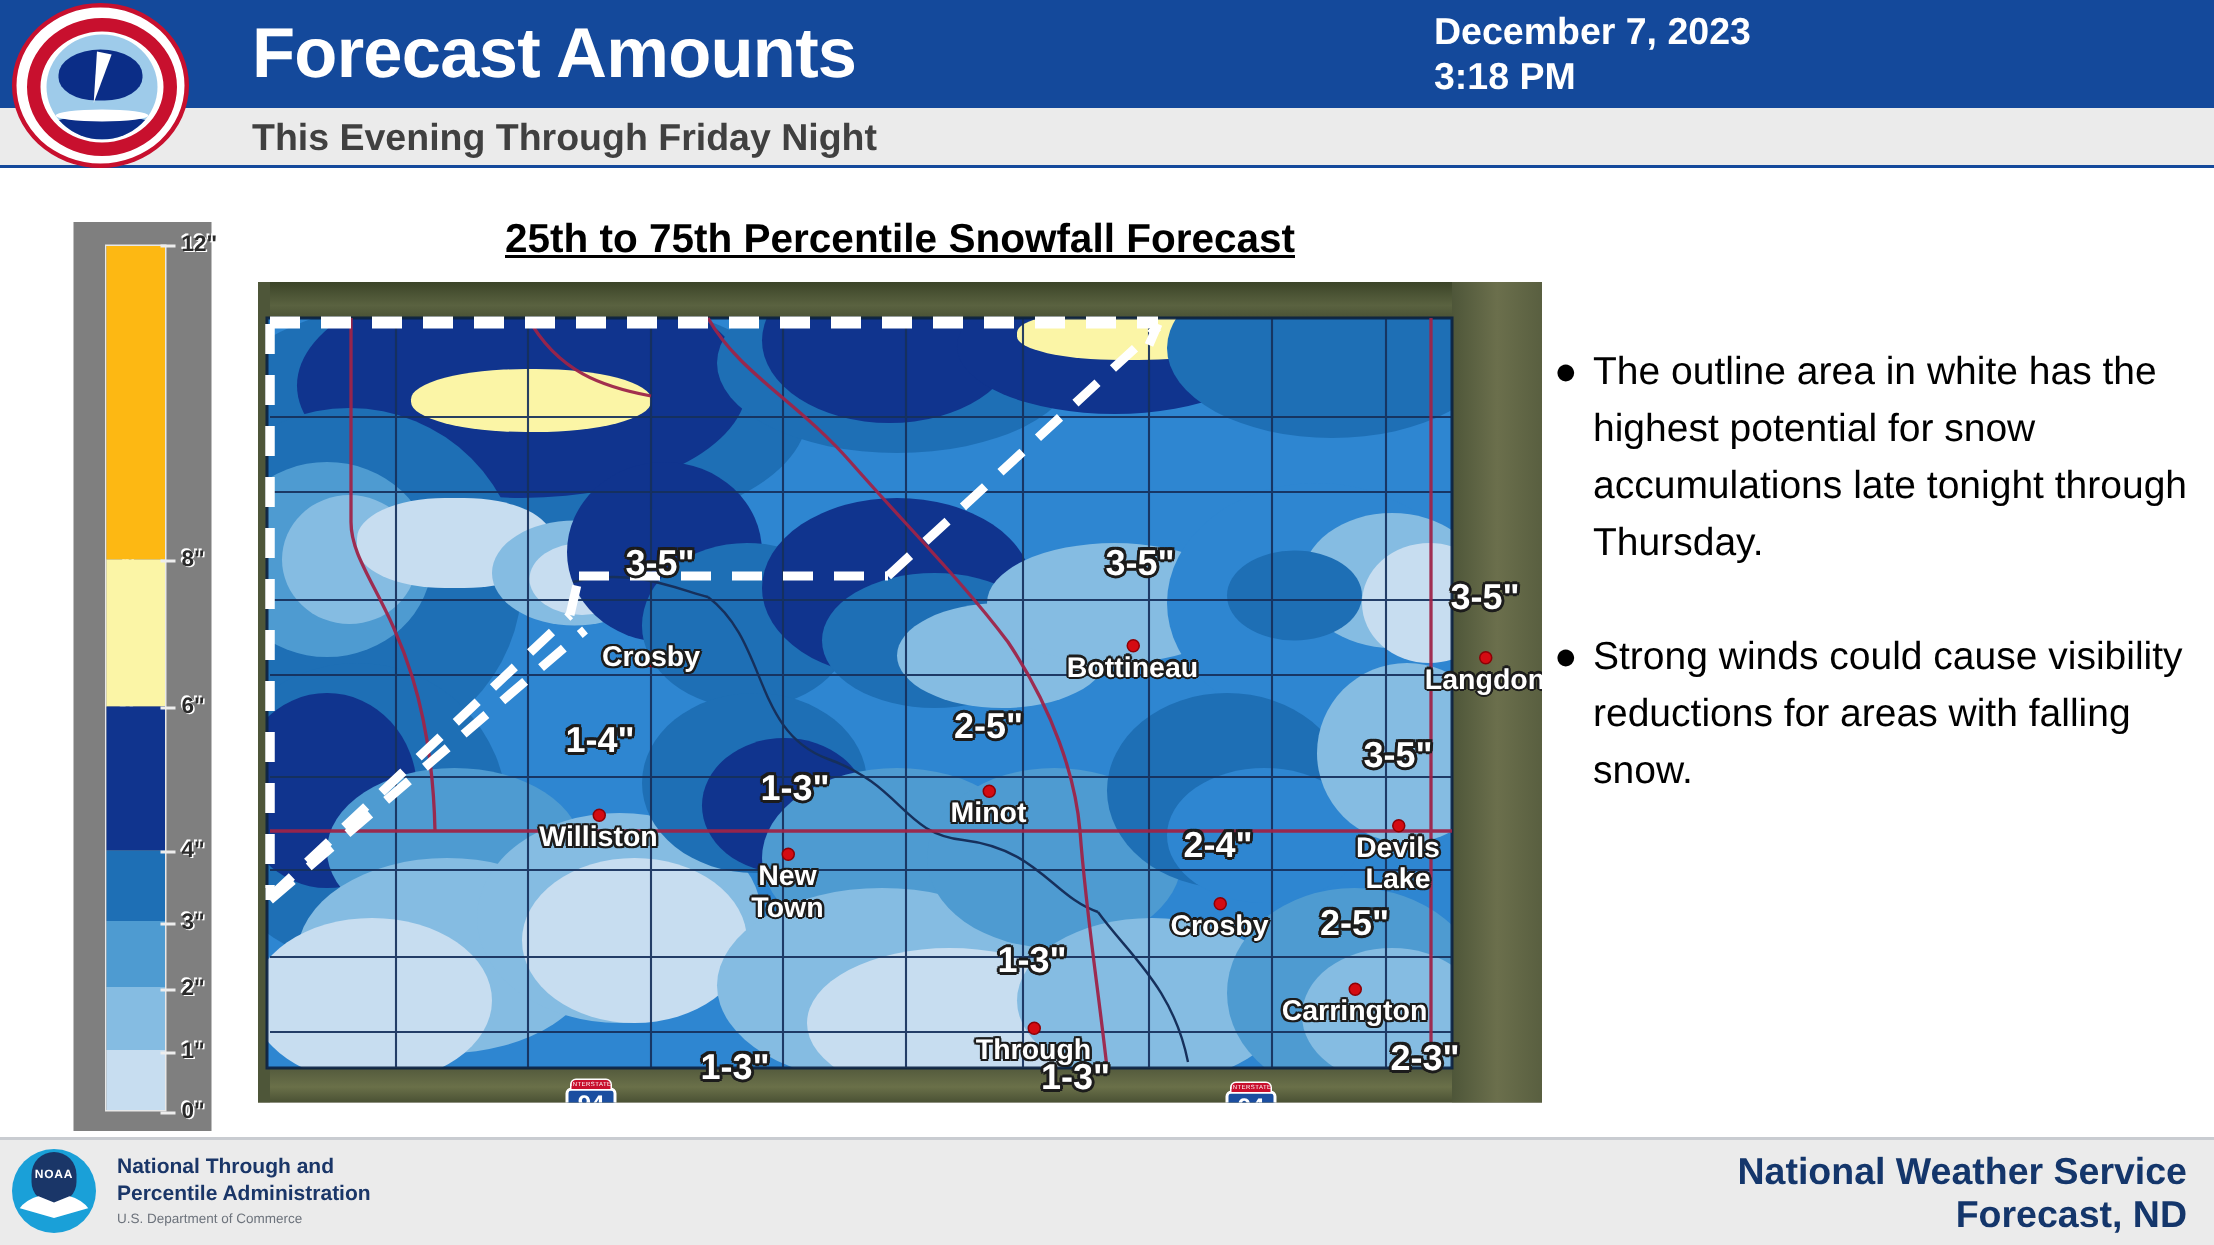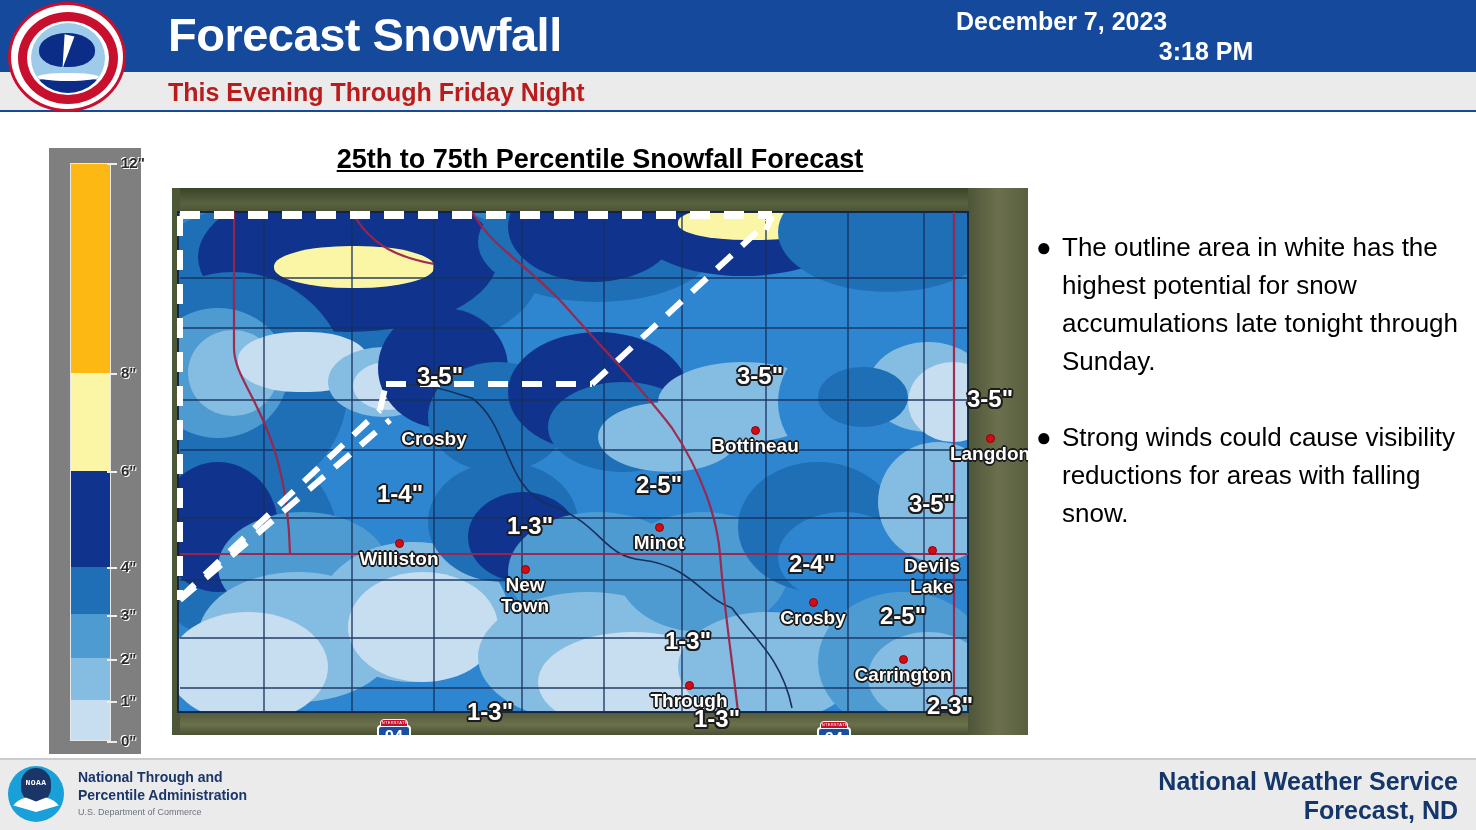--- a/index.html
+++ b/index.html
@@ -21,30 +21,30 @@
     font-size:47px;font-weight:bold;color:#ffffff;
     letter-spacing:-0.5px;line-height:62px;
   }
   .header-date{
     position:absolute;right:20px;top:6px;width:500px;
     text-align:left;color:#ffffff;font-weight:bold;font-size:25px;
     line-height:30px;
   }
   .header-time{
     position:absolute;right:20px;top:36px;width:500px;
-    text-align:center;color:#ffffff;font-weight:bold;font-size:25px;
+    text-align:left;color:#ffffff;font-weight:bold;font-size:25px;
     line-height:30px;
   }
   .subheader{
     position:absolute;left:0;top:72px;width:1476px;height:38px;
     background:#ebebeb;border-bottom:2px solid #14499b;
   }
   .subheader-text{
     position:absolute;left:168px;top:76px;
-    font-size:25px;font-weight:bold;color:#b91c1c;
+    font-size:25px;font-weight:bold;color:#404040;
     line-height:32px;
   }
 
   
   .nws-logo{
     position:absolute;left:8px;top:2px;width:118px;height:110px;
     border-radius:50%;
     background:#ffffff;
     border:3px solid #c8102e;
     box-sizing:border-box;
@@ -215,21 +215,21 @@
   
   .footer{
     position:absolute;left:0;top:758px;width:1476px;height:72px;
     background:#ebebeb;border-top:2px solid #c9ccd1;
   }
   .noaa-logo{
     position:absolute;left:8px;top:766px;width:56px;height:56px;
   }
   .noaa-circle{
     position:absolute;left:0;top:0;width:56px;height:56px;
-    border-radius:50%;background:#1aa0d8;overflow:hidden;font-family:Liberation Mono, monospace;
+    border-radius:50%;background:#1aa0d8;overflow:hidden;
   }
   .noaa-shield{
     position:absolute;left:13px;top:2px;width:30px;height:34px;
     background:#1a3668;border-radius:15px 15px 14px 14px;
   }
   .noaa-word{
     position:absolute;left:15px;top:12px;width:26px;text-align:center;
     color:#ffffff;font-size:8px;font-weight:bold;letter-spacing:0.5px;
   }
   .noaa-bird{
@@ -267,21 +267,21 @@
 <div class="nws-logo">
   <div class="nws-ring"></div>
   <div class="nws-inner">
     <div class="nws-cloud"></div>
     <div class="nws-bolt"></div>
     <div class="nws-water"></div>
     <div class="nws-wave"></div>
   </div>
 </div>
 
-<div class="header-title">Forecast Snowfall</div>
+<div class="header-title">Forecast Amounts</div>
 <div class="header-date">December 7, 2023</div>
 <div class="header-time">3:18 PM</div>
 <div class="subheader-text">This Evening Through Friday Night</div>
 
 <div class="cbar-panel">
   <div class="cbar-axislabel">Storm Total Snow Amounts (in)</div>
   <div class="cbar-stack" id="cbar-stack">
       <div class="cbar-seg" title="8-12&quot;" style="background: rgb(253, 184, 19); height: 210px;"></div>
       <div class="cbar-seg" title="6-8&quot;" style="background: rgb(251, 245, 166); height: 98px;"></div>
       <div class="cbar-seg" title="4-6&quot;" style="background: rgb(16, 52, 142); height: 96px;"></div>
@@ -476,21 +476,21 @@
         <div class="shield-top"></div>
         <div class="shield-lbl">INTERSTATE</div>
         <div class="shield-num">94</div>
       </div>
     </div>
 </div>
 
 <div class="bullets" id="bullets">
     <div class="bullet">
       <div class="bullet-dot">●</div>
-      <div class="bullet-text">The outline area in white has the highest potential for snow accumulations late tonight through Sunday.</div>
+      <div class="bullet-text">The outline area in white has the highest potential for snow accumulations late tonight through Thursday.</div>
     </div>
     <div class="bullet">
       <div class="bullet-dot">●</div>
       <div class="bullet-text">Strong winds could cause visibility reductions for areas with falling snow.</div>
     </div>
   </div>
 
 <div class="footer"></div>
 <div class="noaa-logo">
   <div class="noaa-circle">

